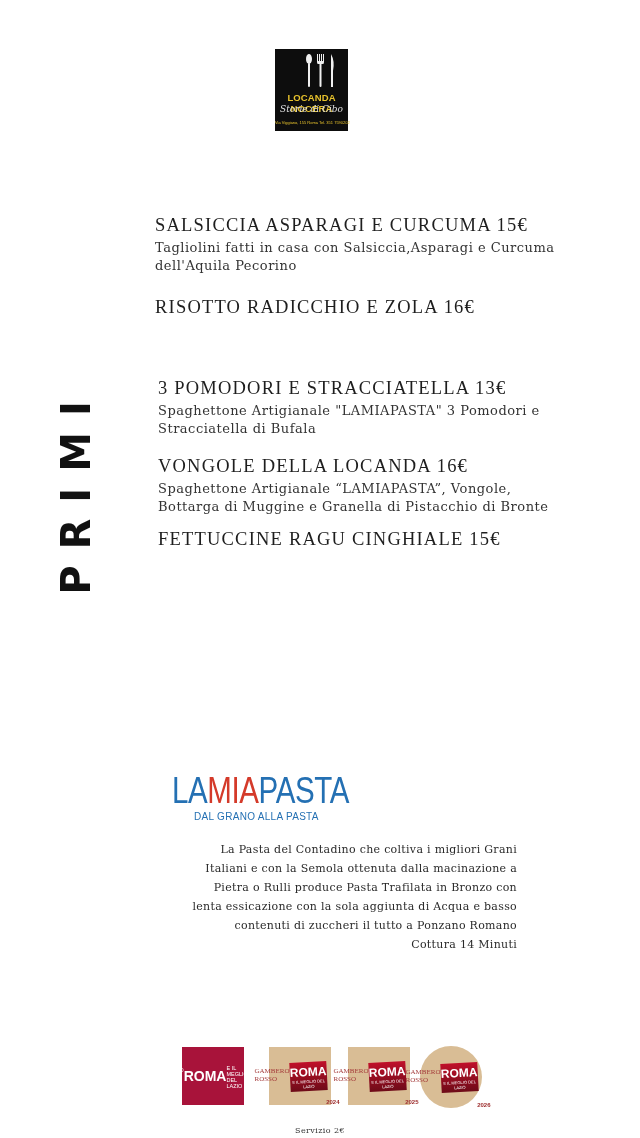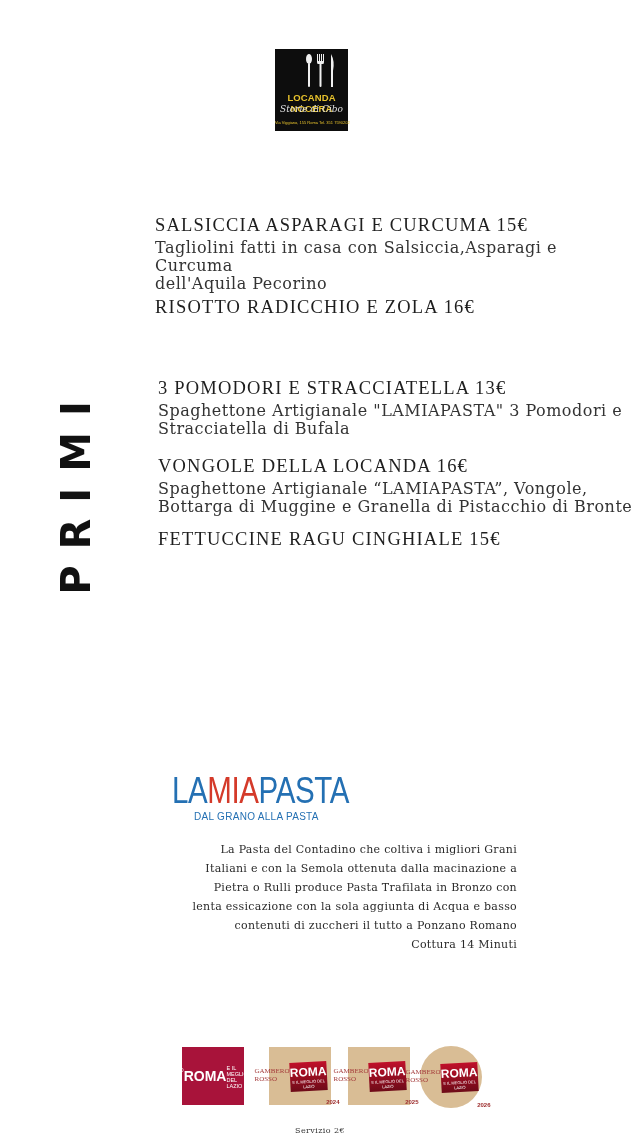--- a/index.html
+++ b/index.html
@@ -6,21 +6,21 @@
   body { width: 640px; height: 1138px; position: relative; overflow: hidden; font-family: "DejaVu Serif", serif; color: #2a2a2a; }
   .logo { position: absolute; left: 275px; top: 49px; width: 73px; height: 82px; background: #0d0d0d; }
   .logo .cutlery { position: absolute; left: 0; right: 0; top: 4px; height: 36px; }
   .logo .brand { position: absolute; left: 0; right: 0; top: 43px; text-align: center; color: #e7c22c; font-family: "Liberation Sans", sans-serif; font-weight: bold; font-size: 9.5px; letter-spacing: 0.1px; }
   .logo .tag { position: absolute; left: 0; right: 0; top: 55px; text-align: center; color: #e0e0e0; font-family: "DejaVu Serif", serif; font-style: italic; font-size: 9px; }
   .logo .addr { position: absolute; left: 0; right: 0; top: 71px; text-align: center; color: #e7c22c; font-family: "Liberation Sans", sans-serif; font-size: 4px; white-space: nowrap; }
   .section-title { position: absolute; left: 50px; top: 385px; width: 52px; height: 210px; }
   .section-title span { position: absolute; left: 50%; top: 50%; transform: translate(-50%,-50%) rotate(-90deg); white-space: nowrap; font-family: "DejaVu Sans", sans-serif; font-weight: bold; font-size: 40px; letter-spacing: 16px; color: #111; }
   .dish { position: absolute; }
   .dish .name { font-family: "Liberation Serif", serif; font-size: 18.5px; letter-spacing: 1.2px; color: #1e1e1e; white-space: nowrap; }
-  .dish .desc { font-family: "DejaVu Serif", serif; font-size: 16px; letter-spacing: 0.5px; color: #333; line-height: 18px; margin-top: 3px; white-space: pre-line; }
+  .dish .desc { font-family: "DejaVu Serif", serif; font-size: 13px; letter-spacing: 0.5px; color: #333; line-height: 18px; margin-top: 3px; white-space: pre-line; }
   .dish.big .desc { font-size: 12px; line-height: 20.5px; letter-spacing: 0.6px; }
   .pasta-logo { position: absolute; left: 172px; top: 773px; width: 172px; height: 54px; }
   .pasta-logo .word { font-family: "Liberation Sans", sans-serif; font-size: 36px; font-weight: normal; letter-spacing: -0.5px; line-height: 36px; transform: scaleX(0.82); transform-origin: left; white-space: nowrap; }
   .pasta-logo .blue { color: #2470b3; }
   .pasta-logo .red { color: #d43a2a; }
   .pasta-logo .sub { font-family: "Liberation Sans", sans-serif; font-size: 10px; color: #2470b3; letter-spacing: 0.3px; margin-top: 2px; margin-left: 22px; white-space: nowrap; }
   .pasta-text { position: absolute; left: 167px; top: 840px; width: 350px; font-family: "DejaVu Serif", serif; font-size: 11px; letter-spacing: 0.3px; line-height: 19px; color: #2a2a2a; white-space: pre-line; text-align: right; }
   .badge { position: absolute; top: 1047px; width: 62px; height: 58px; display: flex; flex-direction: row; align-items: center; justify-content: center; font-family: "Liberation Sans", sans-serif; }
   .badge.b1 { left: 182px; background: #a8133a; color: #fff; }
   .badge.b1 .top { font-size: 5px; margin-bottom: 6px; opacity: 0.9; }

